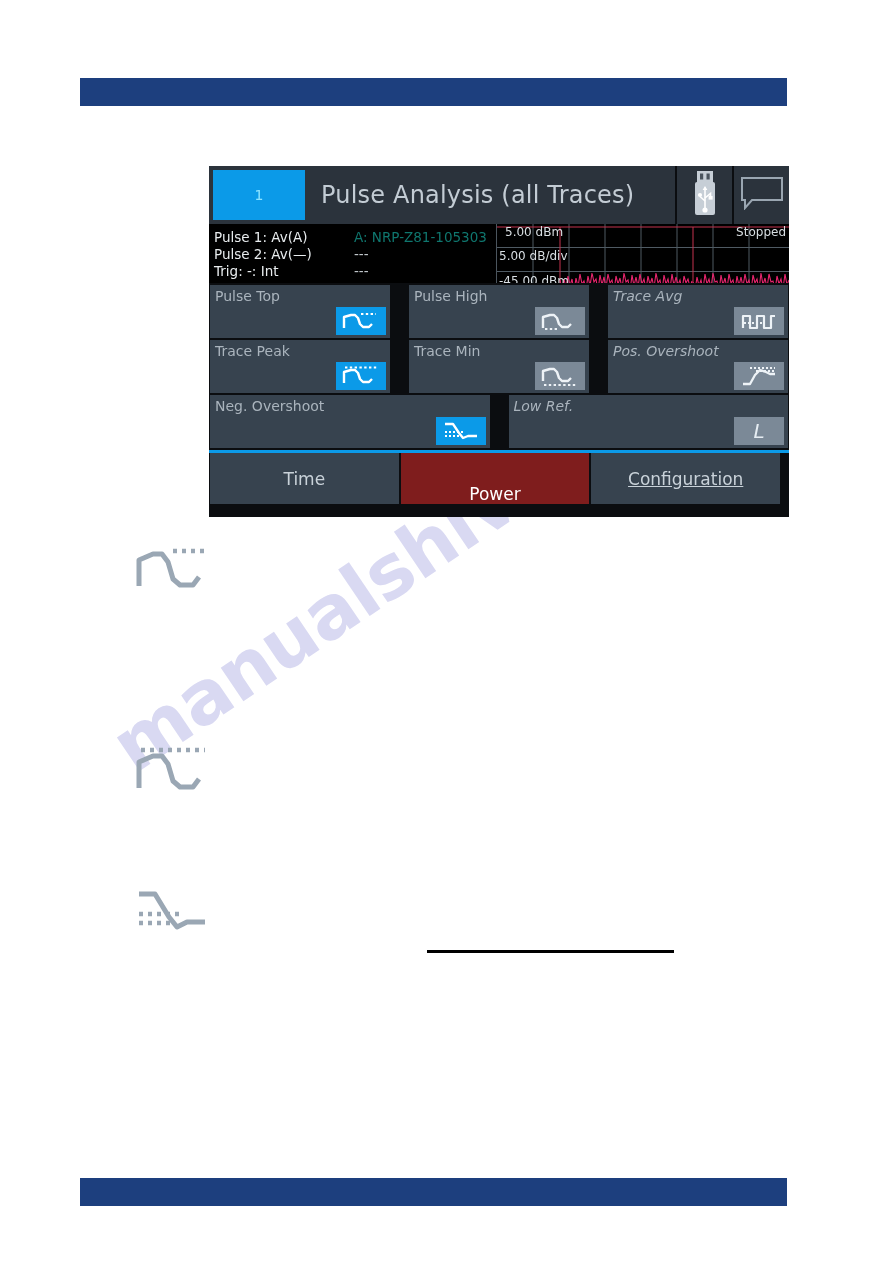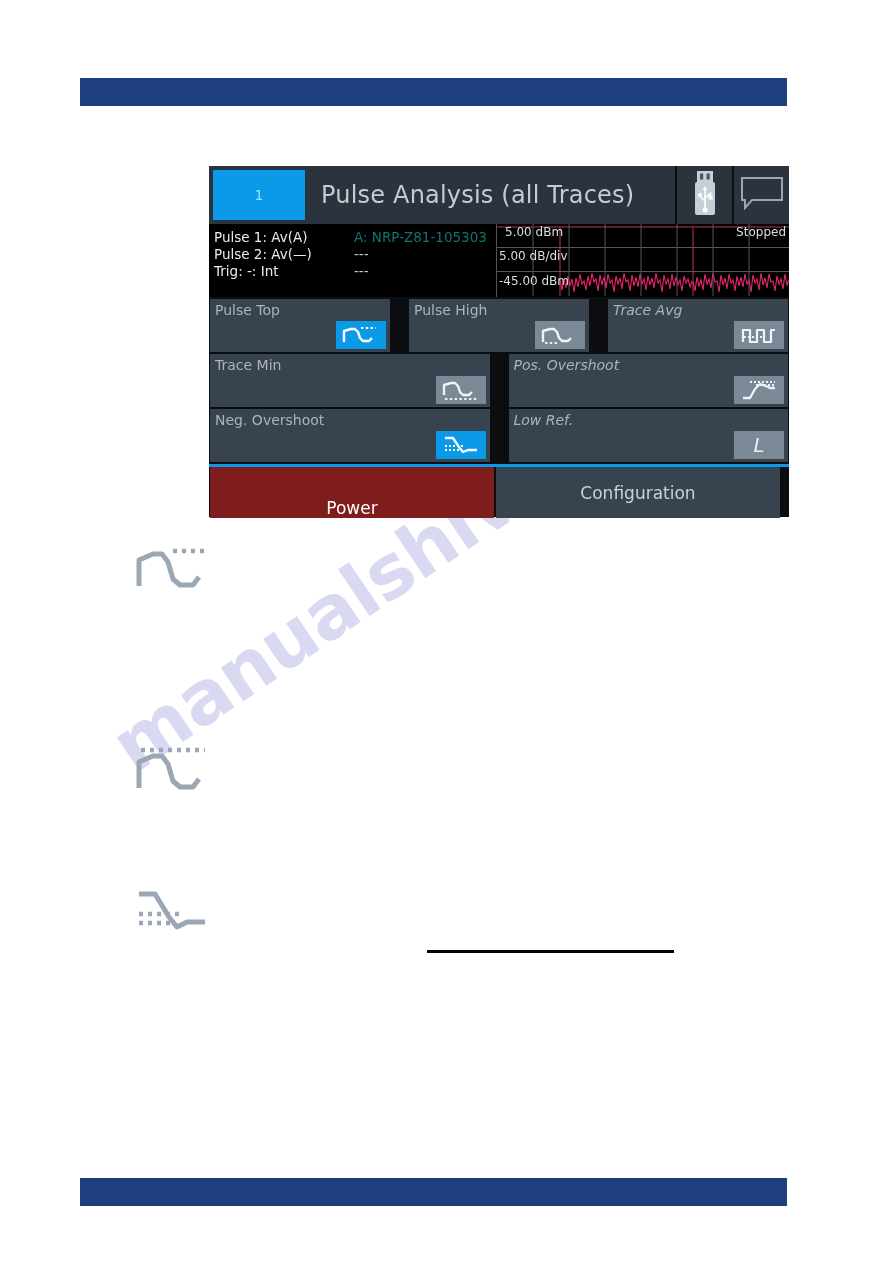--- a/index.html
+++ b/index.html
@@ -95,21 +95,21 @@
     width: 55px;
     border-left: 2px solid #0b0d10;
     display: flex;
     align-items: center;
     justify-content: center;
   }
 
   
   .dev-info {
     display: flex;
-    height: 73px;
+    height: 59px;
     background: #000000;
   }
   .info-left {
     width: 287px;
     padding: 4px 0 0 5px;
     box-sizing: border-box;
     position: relative;
   }
   .info-line {
     display: flex;
@@ -198,21 +198,21 @@
   .tab {
     flex: 1;
     margin-right: 2px;
     background: #37434f;
     display: flex;
     align-items: center;
     justify-content: center;
     color: #c9d2d9;
     font-size: 17px;
   }
-  .tab:last-child { margin-right: 8px; }
+  .tab:last-child { margin-right: 8px; text-decoration: underline; }
   .tab.active { background: #7f1d1d; color: #ffffff; align-items: flex-end; }
 
   
   .doc-icon {
     position: absolute;
     width: 76px;
     height: 50px;
     z-index: 12;
   }
   .doc-icon svg { display: block; }
@@ -359,20 +359,33 @@
             <g stroke="#eef3f7" stroke-width="1.8" stroke-dasharray="2 2">
               <line x1="4" y1="13" x2="22" y2="13"></line>
             </g>
           </svg>
         </span>
       </div>
     </div>
 
     <div class="grid-row">
       <div class="gbtn">
+        <span class="glabel">Trace Peak</span>
+        <span class="gicon on">
+          <svg width="38" height="22" viewBox="0 0 38 22">
+            <g stroke="#ffffff" stroke-width="2.4" fill="none" stroke-linejoin="round">
+              <path d="M2 18 L2 7 L9 5 L13 5 L16 8 L18 14 L21 17 L27 17 L30 14"></path>
+            </g>
+            <g stroke="#ffffff" stroke-width="2" stroke-dasharray="2.4 2.4">
+              <line x1="3" y1="2.5" x2="35" y2="2.5"></line>
+            </g>
+          </svg>
+        </span>
+      </div>
+      <div class="gbtn">
         <span class="glabel">Trace Min</span>
         <span class="gicon">
           <svg width="38" height="22" viewBox="0 0 38 22">
             <g stroke="#eef3f7" stroke-width="2.4" fill="none" stroke-linejoin="round">
               <path d="M2 16 L2 6 L9 4 L13 4 L16 7 L18 13 L21 16 L27 16 L30 13"></path>
             </g>
             <g stroke="#eef3f7" stroke-width="2" stroke-dasharray="2.4 2.4">
               <line x1="3" y1="20" x2="35" y2="20"></line>
             </g>
           </svg>
@@ -412,20 +425,23 @@
       <div class="gbtn">
         <span class="glabel">Low Ref.</span>
         <span class="gicon">
           <span class="lchar">L</span>
         </span>
       </div>
     </div>
   </div>
 
   <div class="tabs">
+    <div class="tab">
+      <span>Time</span>
+    </div>
     <div class="tab active">
       <span>Power</span>
     </div>
     <div class="tab">
       <span>Configuration</span>
     </div>
   </div>
 </div>
 
 <div class="doc-icon" style="left:133px; top:543px;">

